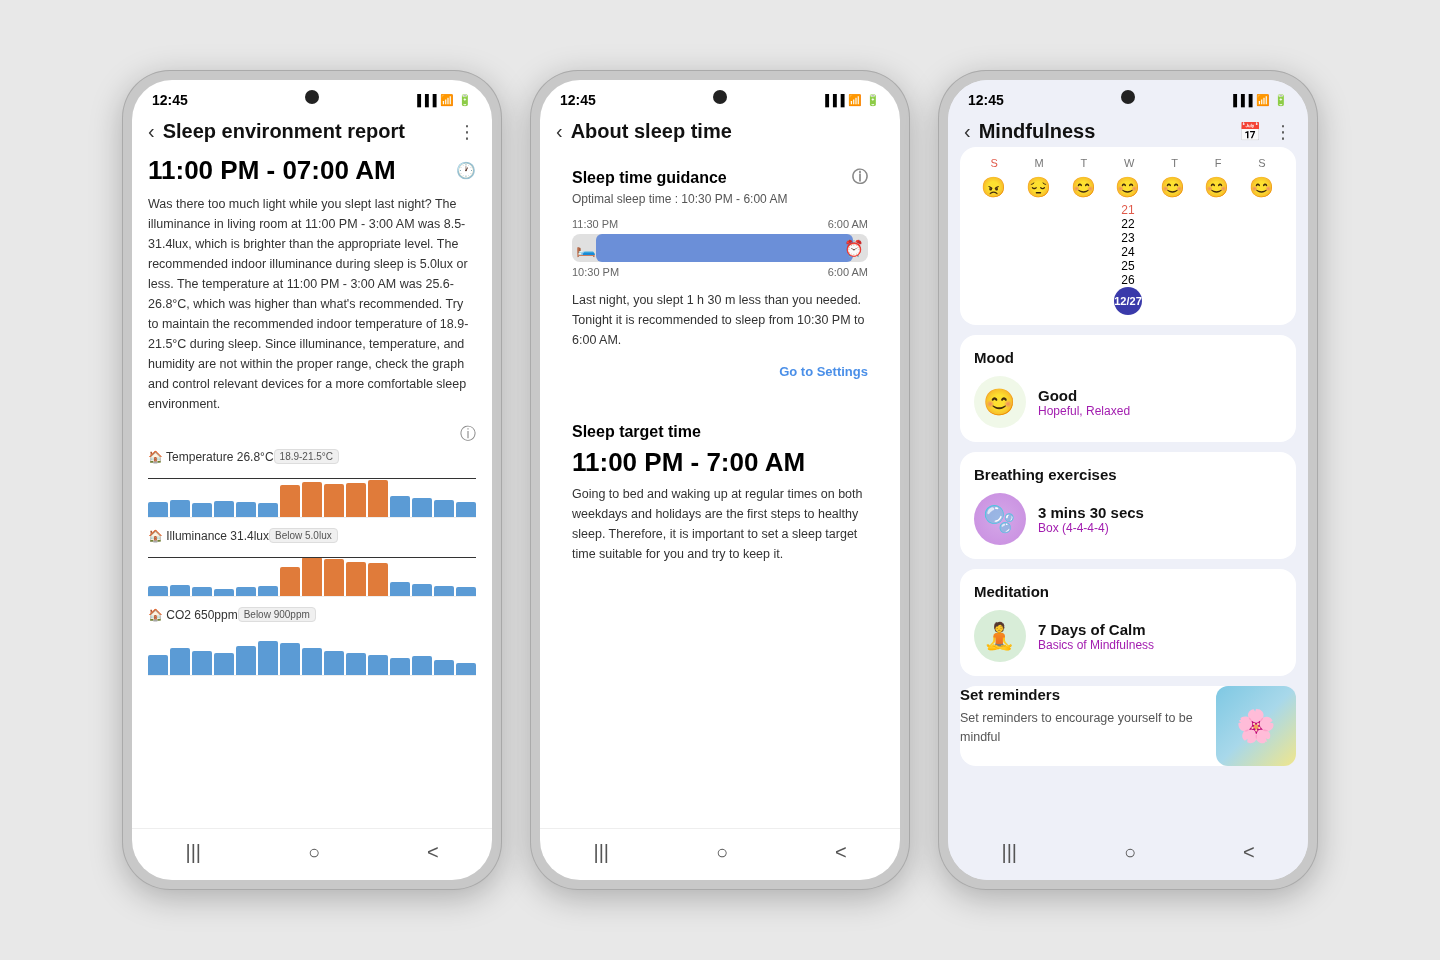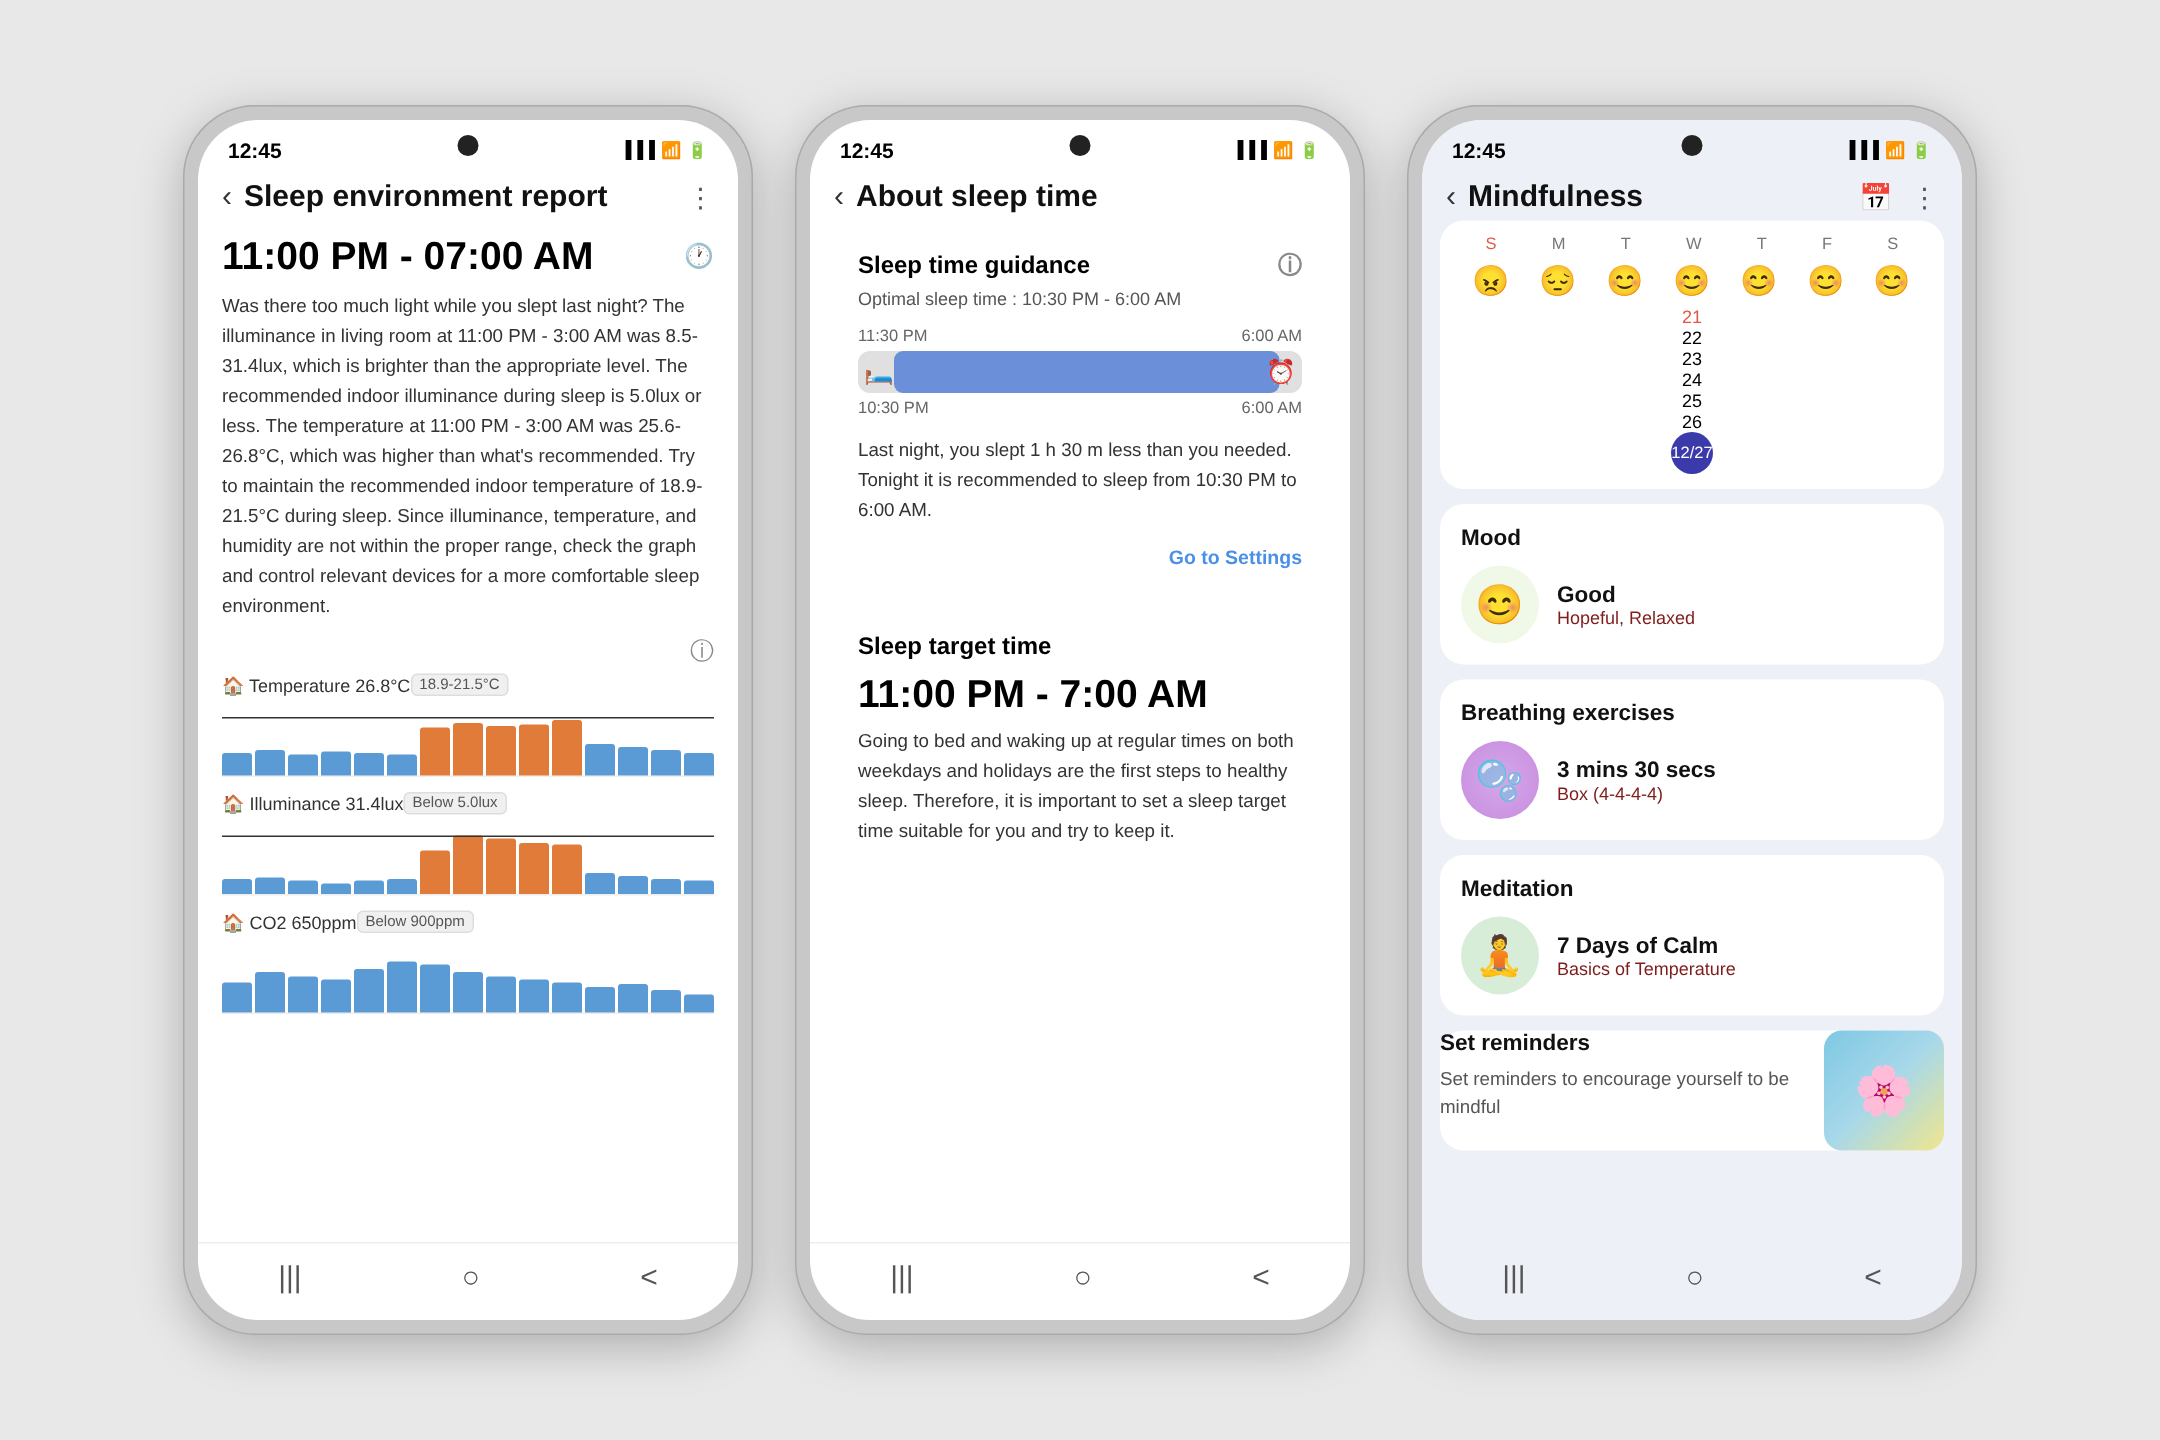--- a/index.html
+++ b/index.html
@@ -296,21 +296,21 @@
     .cal-num.today {
       background: #3a3aaa;
       color: #fff;
       border-radius: 50%;
       width: 28px;
       height: 28px;
       display: flex;
       align-items: center;
       justify-content: center;
       font-size: 11px;
-      font-weight: 400;
+      font-weight: 700;
     }
     .cal-num.red { color: #e05a4a; }
     .mindfulness-card {
       background: #fff;
       border-radius: 16px;
       padding: 14px;
       margin-bottom: 10px;
     }
     .section-title {
       font-size: 15px;
@@ -336,21 +336,21 @@
     .mood-icon-bg { background: #f0f8e8; }
     .breath-icon-bg { background: #f0e8f8; }
     .meditate-icon-bg { background: #e8f4e8; }
     .mindful-info .name {
       font-size: 15px;
       font-weight: 600;
       color: #111;
     }
     .mindful-info .sub {
       font-size: 12px;
-      color: #7f1d1d;
+      color: #a21caf;
     }
     .reminder-card {
       background: #fff;
       border-radius: 16px;
       margin-bottom: 10px;
       display: flex;
       align-items: flex-start;
       justify-content: space-between;
       gap: 8px;
     }
@@ -630,21 +630,21 @@
               </div>
             </div>
           </div>
 
           <div class="mindfulness-card">
             <div class="section-title">Meditation</div>
             <div class="mindful-item">
               <div class="mindful-icon meditate-icon-bg" style="background:#d8edd8;">🧘</div>
               <div class="mindful-info">
                 <div class="name">7 Days of Calm</div>
-                <div class="sub">Basics of Temperature</div>
+                <div class="sub">Basics of Mindfulness</div>
               </div>
             </div>
           </div>
 
           <div class="reminder-card">
             <div class="reminder-text">
               <div class="title">Set reminders</div>
               <div class="desc">Set reminders to encourage yourself to be mindful</div>
             </div>
             <div class="reminder-image">🌸</div>

